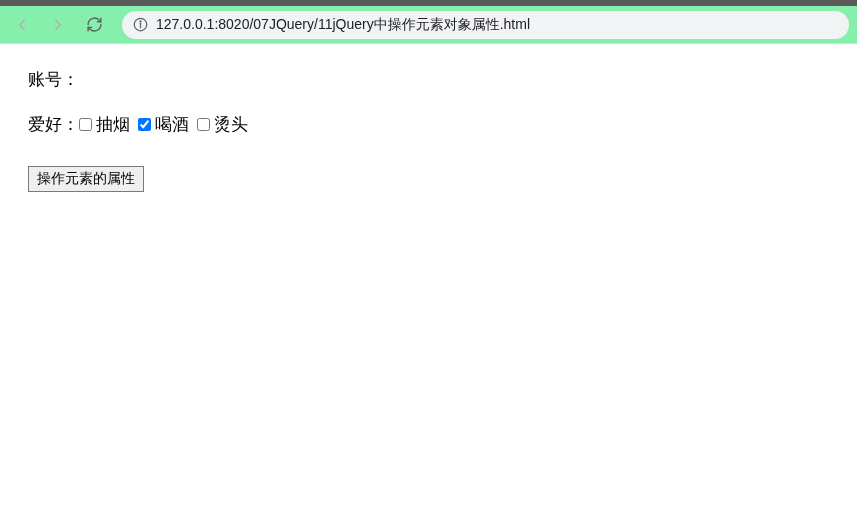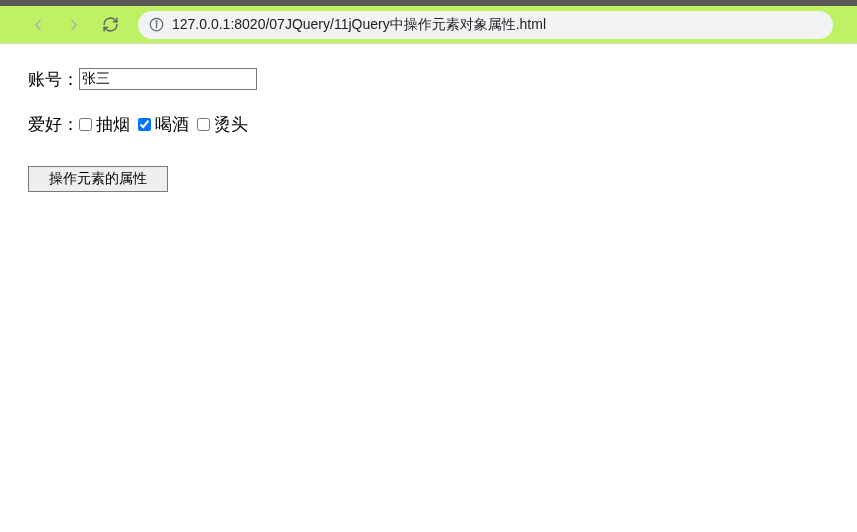--- a/index.html
+++ b/index.html
@@ -12,23 +12,23 @@
       overflow: hidden;
     }
     .tab-bar {
       height: 6px;
       background: #5a5a5a;
     }
     .browser-toolbar {
       height: 38px;
       display: flex;
       align-items: center;
-      padding: 0 24px;
+      padding: 0 8px;
       gap: 8px;
-      background: #bef264;
+      background: #86efac;
       border-bottom: 1px solid #d8d8d8;
     }
     .nav-icon {
       width: 28px;
       height: 28px;
       display: flex;
       align-items: center;
       justify-content: center;
       border-radius: 50%;
       cursor: default;
@@ -93,21 +93,21 @@
       margin-right: 8px;
       justify-content: space-between;
     }
     .hobby-item input[type="checkbox"] {
       width: 13px;
       height: 13px;
       margin-right: 4px;
     }
     .action-button {
       margin-top: 8px;
-      padding: 3px 20px;
+      padding: 3px 8px;
       font-size: 14px;
       font-family: inherit;
       background: #efefef;
       border: 1px solid #7a7a7a;
       cursor: pointer;
     }
   </style>
 </head>
 <body>
 
@@ -141,21 +141,20 @@
       </svg>
     </span>
     <span class="url-text">127.0.0.1:8020/07JQuery/11jQuery中操作元素对象属性.html</span>
   </div>
 </div>
 
 <div class="page-content">
 
   <div class="form-row">
     <span class="form-label">账号：</span>
-    <input type="text" class="text-input" value="张三" style="">
   </div>
 
 
   <div class="form-row hobby-row">
     <span class="form-label">爱好：</span>
     <label class="hobby-item">
       <input type="checkbox" style="">
       <span>抽烟</span>
     </label>
     <label class="hobby-item">

